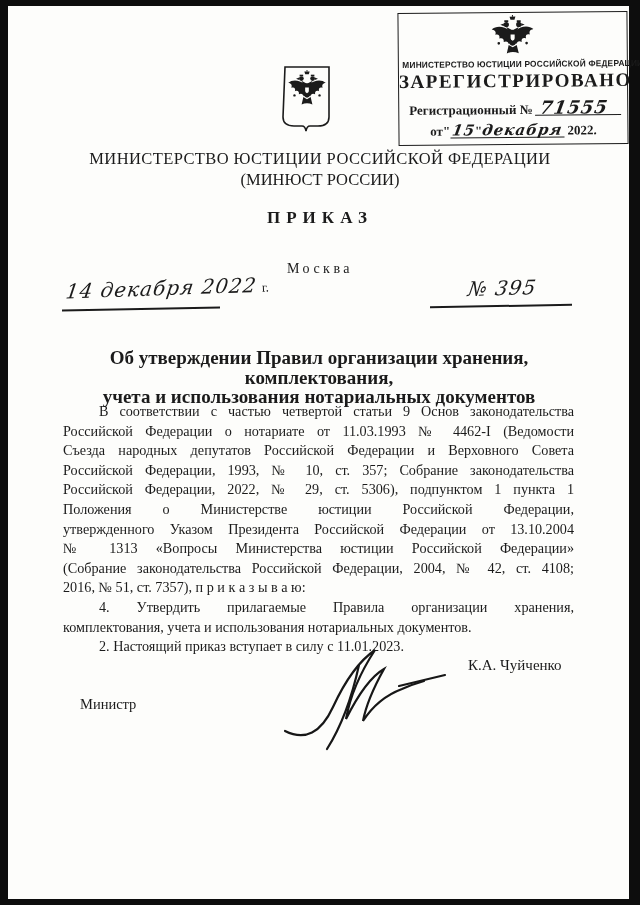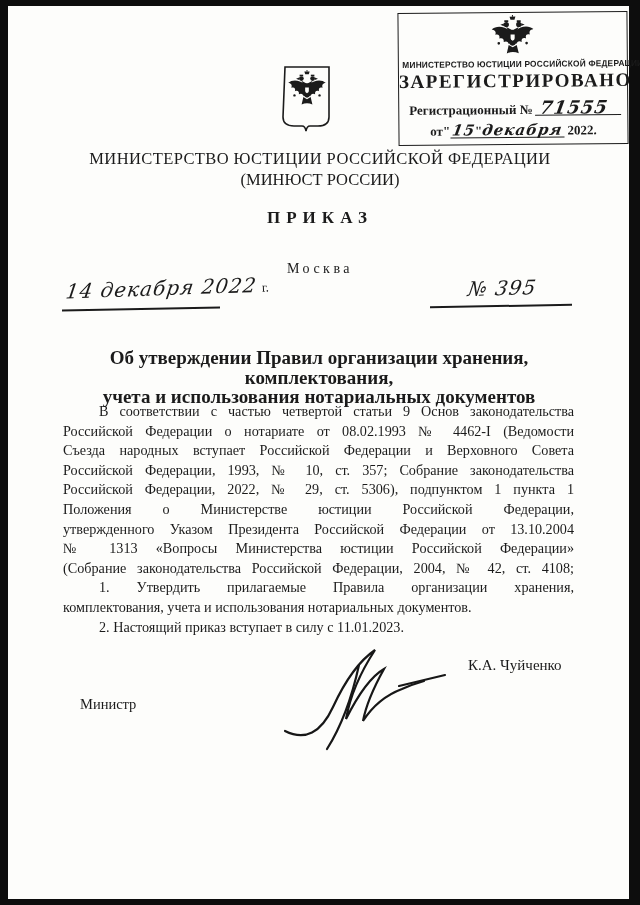--- a/index.html
+++ b/index.html
@@ -130,29 +130,30 @@
   </div>
   <div class="rule rule-num"></div>
 
   <div class="title">
     <div>Об утверждении Правил организации хранения, комплектования,</div>
     <div>учета и использования нотариальных документов</div>
   </div>
 
   <div class="body-block">
     <div class="bl j ind">В соответствии с частью четвертой статьи 9 Основ законодательства</div>
-    <div class="bl j">Российской Федерации о нотариате от 08.02.1993 № 4462-I (Ведомости</div>
-    <div class="bl j">Съезда народных вступает Российской Федерации и Верховного Совета</div>
+    <div class="bl j">Российской Федерации о нотариате от 11.03.1993 № 4462-I (Ведомости</div>
+    <div class="bl j">Съезда народных депутатов Российской Федерации и Верховного Совета</div>
     <div class="bl j">Российской Федерации, 1993, № 10, ст. 357; Собрание законодательства</div>
     <div class="bl j">Российской Федерации, 2022, № 29, ст. 5306), подпунктом 1 пункта 1</div>
     <div class="bl j">Положения о Министерстве юстиции Российской Федерации,</div>
     <div class="bl j">утвержденного Указом Президента Российской Федерации от 13.10.2004</div>
     <div class="bl j">№ 1313 «Вопросы Министерства юстиции Российской Федерации»</div>
     <div class="bl j">(Собрание законодательства Российской Федерации, 2004, № 42, ст. 4108;</div>
-    <div class="bl j ind">1. Утвердить прилагаемые Правила организации хранения,</div>
+    <div class="bl">2016, № 51, ст. 7357), п р и к а з ы в а ю:</div>
+    <div class="bl j ind">4. Утвердить прилагаемые Правила организации хранения,</div>
     <div class="bl">комплектования, учета и использования нотариальных документов.</div>
     <div class="bl ind">2. Настоящий приказ вступает в силу с 11.01.2023.</div>
   </div>
 
   <div class="sig-pos">Министр</div>
   <svg class="sig-scribble" viewBox="0 0 190 110" width="190" height="110" fill="none" stroke="currentColor" stroke-width="2.2" stroke-linecap="round">
     <path d="M22 86 C42 96 58 88 70 62 C82 36 96 16 112 5 C97 28 87 52 83 74 C95 50 107 32 121 24 C111 42 103 60 100 76 C109 62 123 50 139 44 C148 40 154 38 161 36"></path>
     <path d="M96 20 C89 52 78 82 64 104"></path>
     <path d="M136 41 L182 30"></path>
   </svg>

